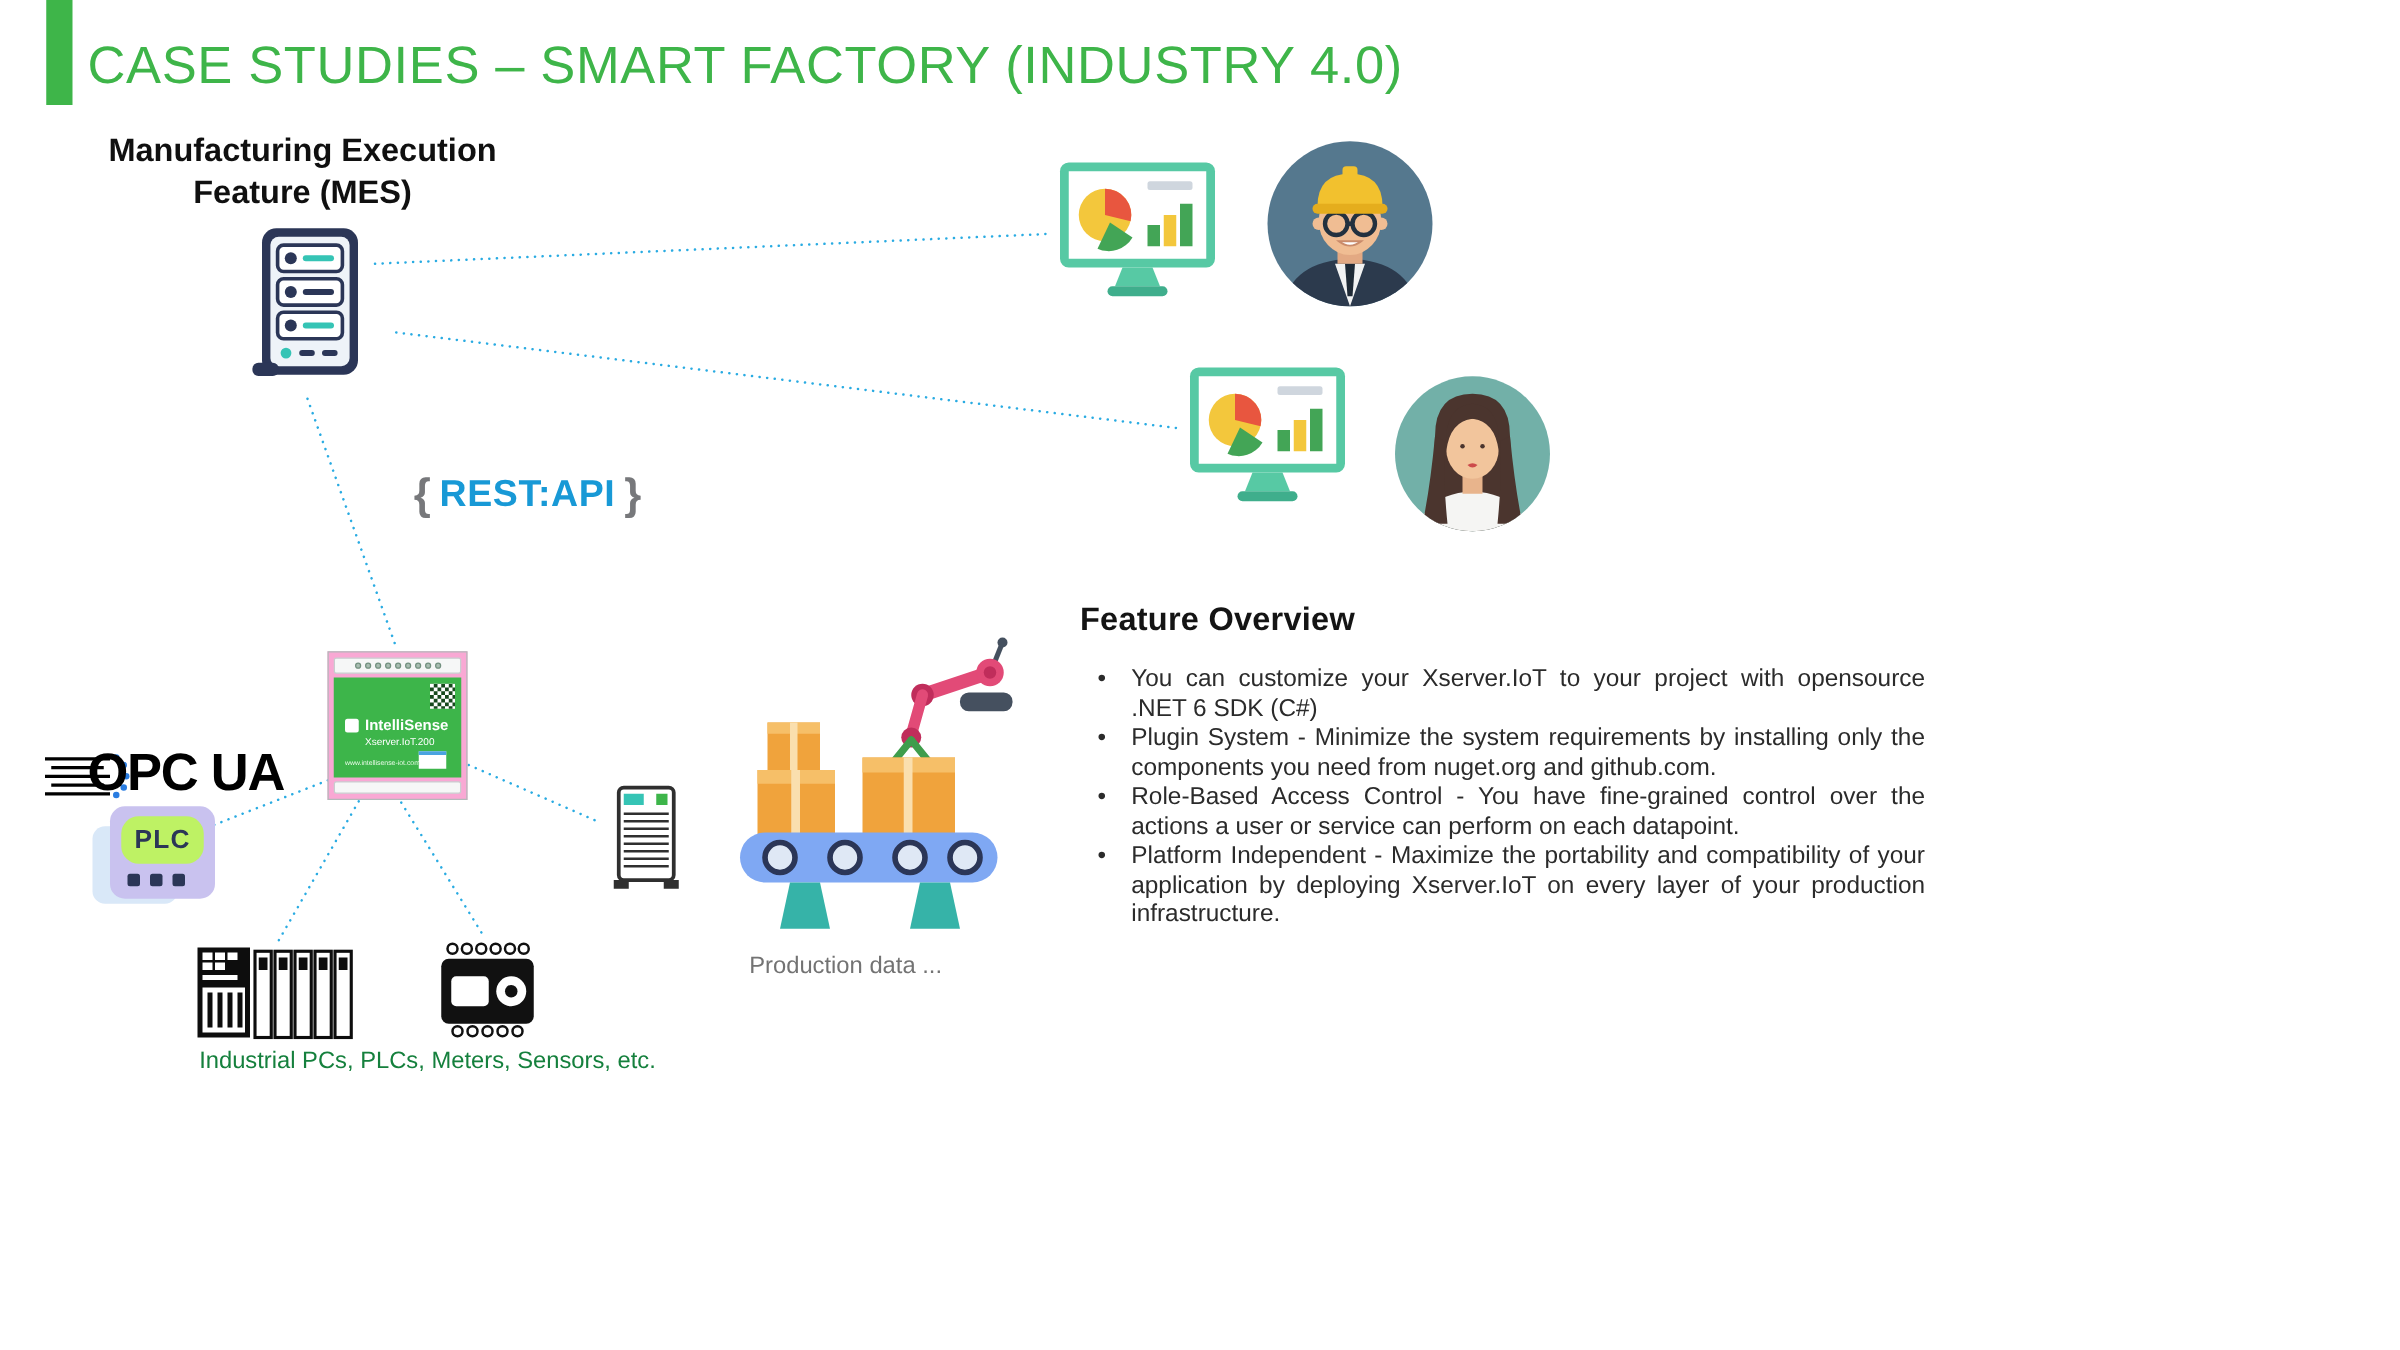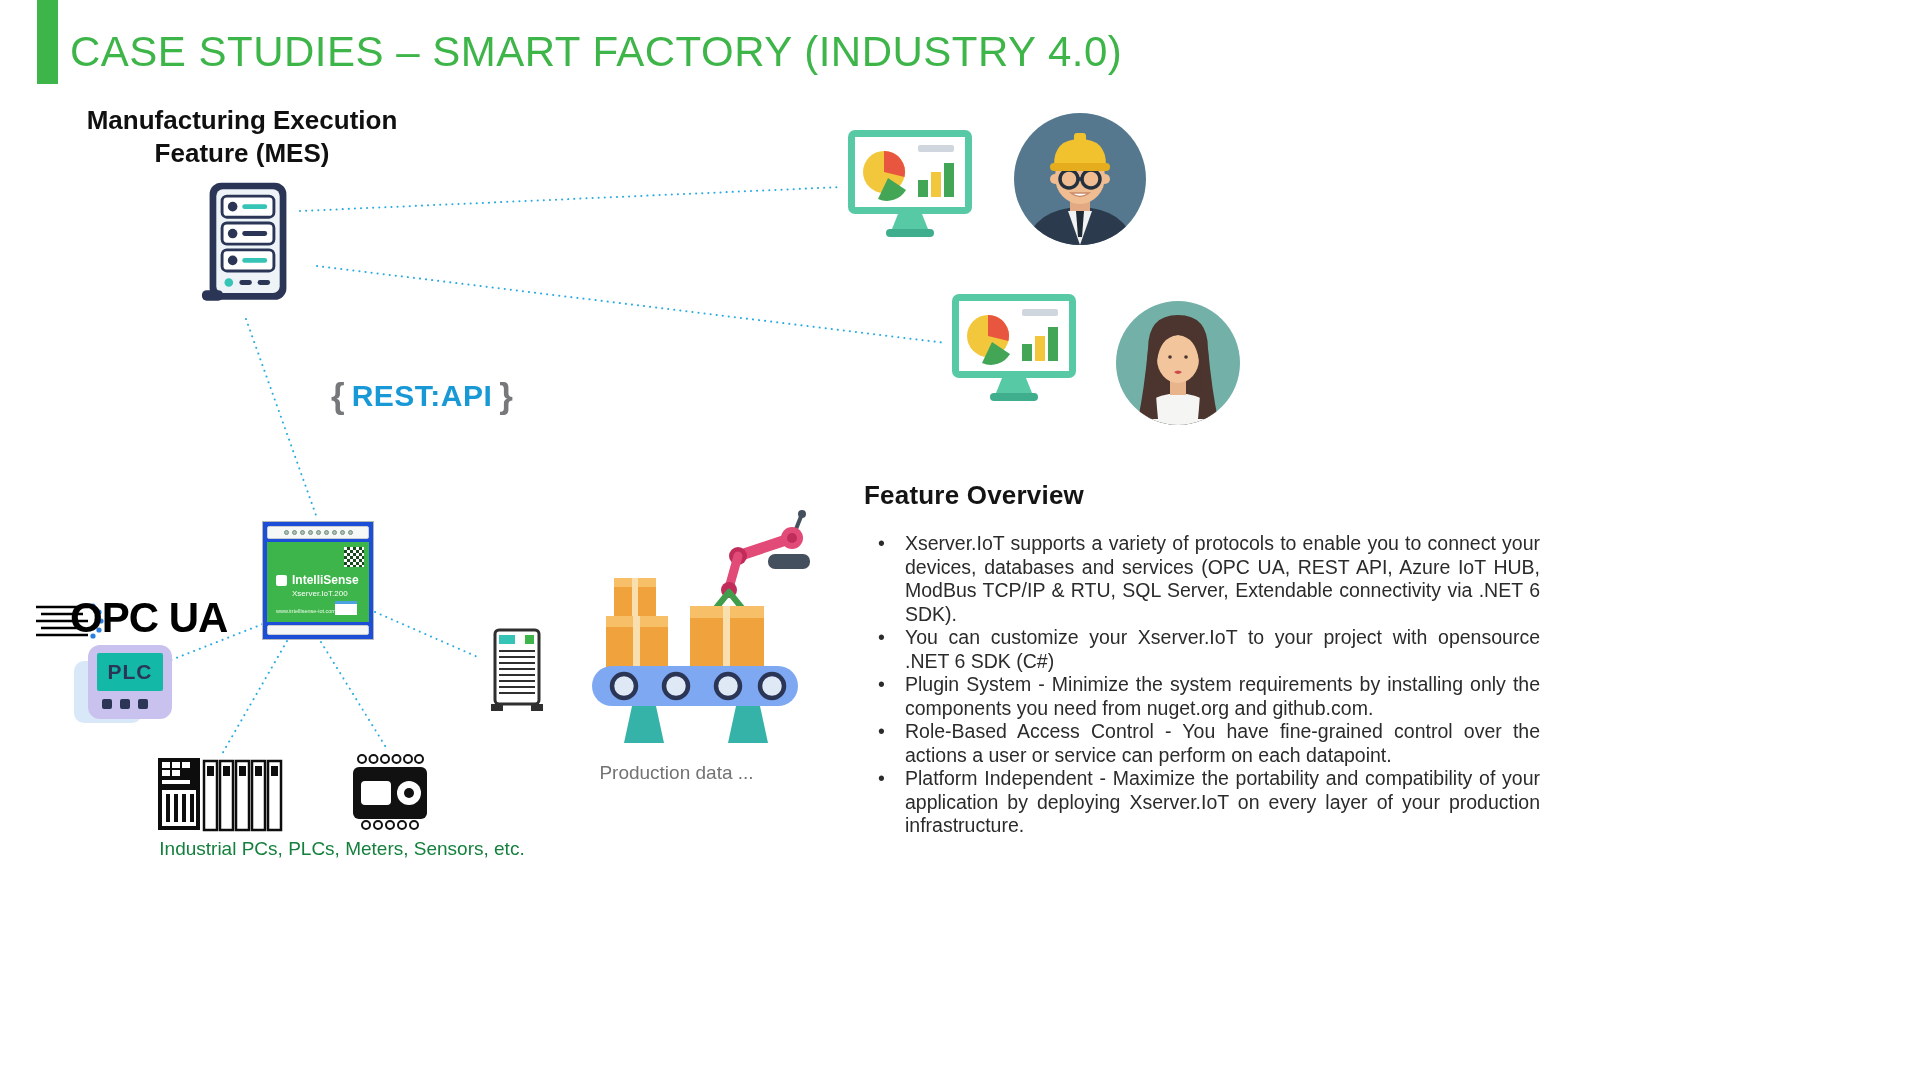--- a/index.html
+++ b/index.html
@@ -33,40 +33,40 @@
   .rest-api { left:331px; top:376px; display:flex; align-items:center; gap:7px; z-index:2; white-space:nowrap; }
   .rest-api .brace { font-size:35px; font-weight:700; color:#77787b; }
   .rest-api .rest-label { font-size:30px; font-weight:800; color:#1899d6; letter-spacing:.5px; }
 
   
   .opcua { left:36px; top:570px; width:210px; height:54px; z-index:2;margin-top:24px; }
   .opcua-deco { position:absolute; left:0; top:8px; }
   .opcua-text { position:absolute; left:34px; top:0; font-size:42px; font-weight:800; color:#000; letter-spacing:-1px; }
 
   
-  .iot { left:262px; top:521px; width:112px; height:119px; background:#1d4ed8; border:1px solid #b4b8ba; padding:4px; display:flex; flex-direction:column; z-index:2; }
+  .iot { left:262px; top:521px; width:112px; height:119px; background:#f9a8d4; border:1px solid #b4b8ba; padding:4px; display:flex; flex-direction:column; z-index:2; }
   .iot-top,.iot-bottom { border:1px solid #c9cdcf; background:#f6f7f7; border-radius:2px; display:flex; align-items:center; justify-content:center; gap:3px; }
   .iot-top { height:13px; }
   .iot-bottom { height:10px; margin-top:3px; }
   .iot-top i { width:5px; height:5px; border-radius:50%; background:#a9bdb2; border:1px solid #72907f; }
   .iot-body { flex:1; background:#3db54a; margin-top:3px; position:relative; color:#fff; }
   .iot-qr { position:absolute; top:5px; right:5px; width:20px; height:20px; background-color:#fff;
             background-image:conic-gradient(#17491d 25%, transparent 0 50%, #17491d 0 75%, transparent 0);
             background-size:6px 6px; }
   .iot-mark { position:absolute; left:9px; top:33px; width:11px; height:11px; background:#fff; border-radius:2px; }
   .iot-brand { position:absolute; left:25px; top:31px; font-size:12px; font-weight:700; }
   .iot-model { position:absolute; left:25px; top:47px; font-size:8px;text-align:center; }
   .iot-sticker { position:absolute; right:12px; bottom:7px; width:22px; height:14px; background:#fff; border-top:3px solid #4aa3df; }
   .iot-url { position:absolute; left:9px; bottom:8px; font-size:5.5px; color:#eafbe9; }
 
   
   .plc { left:74px; top:645px; width:98px; height:80px; z-index:2; }
   .plc-back { position:absolute; left:0; top:16px; width:68px; height:62px; background:#d9e8f8; border-radius:10px; }
   .plc-front { position:absolute; left:14px; top:0; width:84px; height:74px; background:#c9c2ef; border-radius:12px; padding:8px 9px; }
-  .plc-screen { height:38px; background:#14b8a6; border-radius:2px; display:flex; align-items:center; justify-content:center; }
+  .plc-screen { height:38px; background:#bef264; border-radius:14px; display:flex; align-items:center; justify-content:center; }
   .plc-screen span { font-size:21px; font-weight:800; color:#2b3657; letter-spacing:1px; }
   .plc-dots { display:flex; gap:8px; margin-top:8px; padding-left:5px; }
   .plc-dots i { width:10px; height:10px; background:#2b3657; border-radius:2px; }
 
   .rack-icon { left:481px; top:627px; width:72px; height:86px; z-index:2; }
   .indpc-icon { left:156px; top:756px; width:130px; height:76px; z-index:2; }
   .meter-icon { left:351px; top:751px; width:78px; height:82px; z-index:2; }
 
   
   .conveyor { left:588px; top:508px; width:225px; height:245px; z-index:2; }
@@ -200,21 +200,20 @@
 <div class="abs rest-api">
   <span class="brace">{</span>
   <span class="rest-label">REST:API</span>
   <span class="brace">}</span>
 </div>
 
 <div class="abs features">
   <h2>Feature Overview</h2>
   <ul>
 
-      <li><span>Xserver.IoT supports a variety of protocols to enable you to connect your devices, databases and services (OPC UA, REST API, Azure IoT HUB, ModBus TCP/IP &amp; RTU, SQL Server, Extendable connectivity via .NET 6 SDK).</span></li>
 
       <li><span>You can customize your Xserver.IoT to your project with opensource .NET 6 SDK (C#)</span></li>
 
       <li><span>Plugin System - Minimize the system requirements by installing only the components you need from nuget.org and github.com.</span></li>
 
       <li><span>Role-Based Access Control - You have fine-grained control over the actions a user or service can perform on each datapoint.</span></li>
 
       <li><span>Platform Independent - Maximize the portability and compatibility of your application by deploying Xserver.IoT on every layer of your production infrastructure.</span></li>
     </ul>
 </div>

